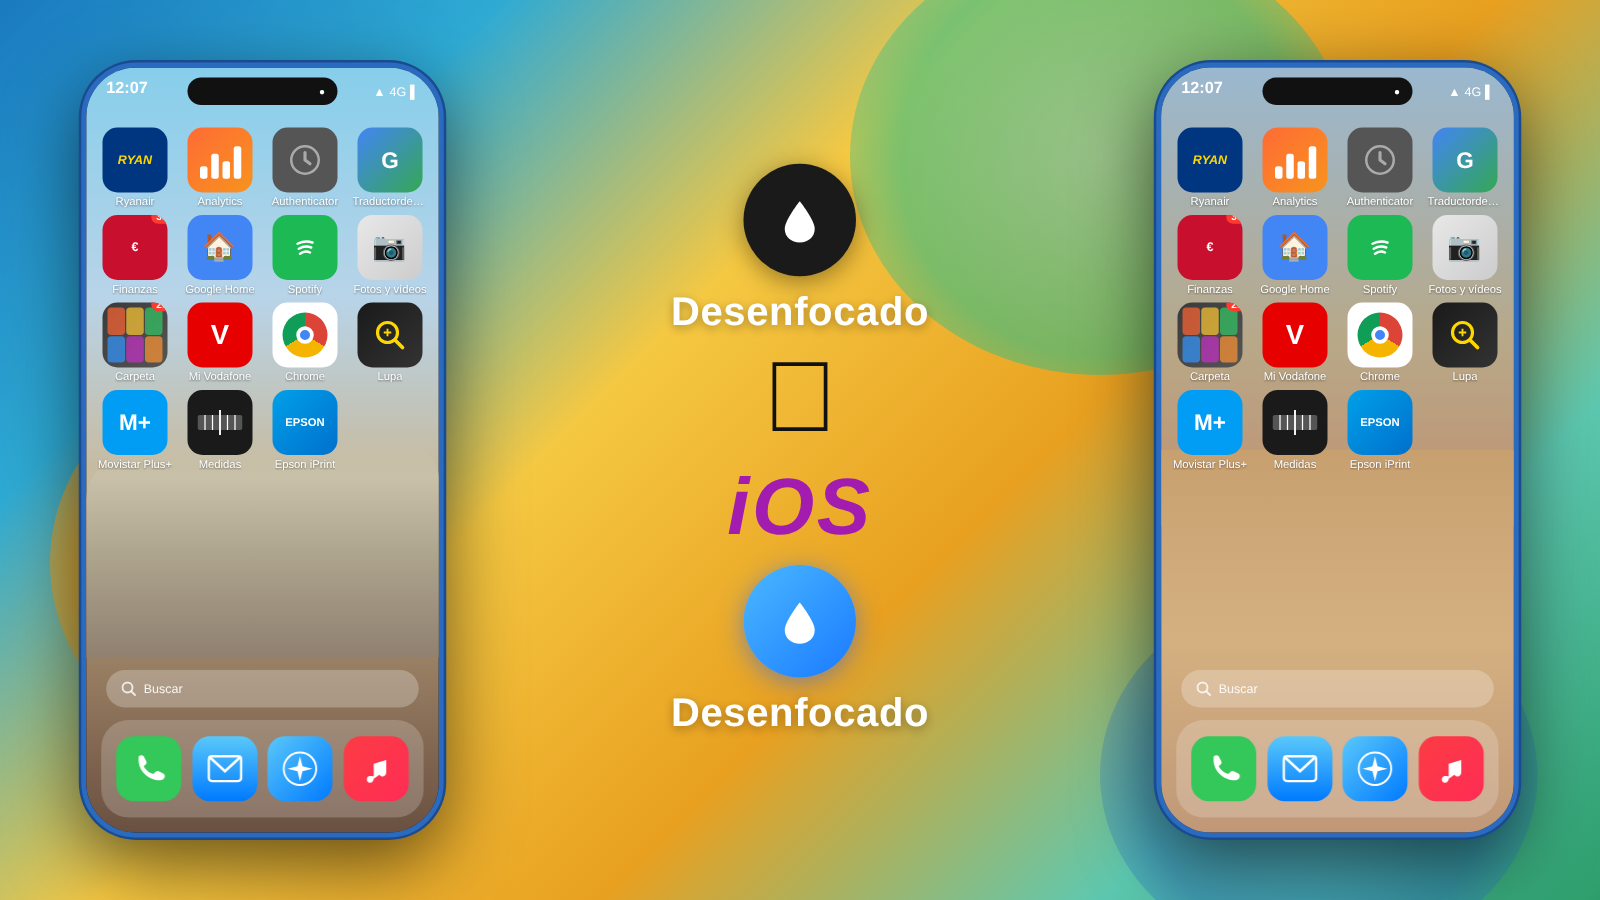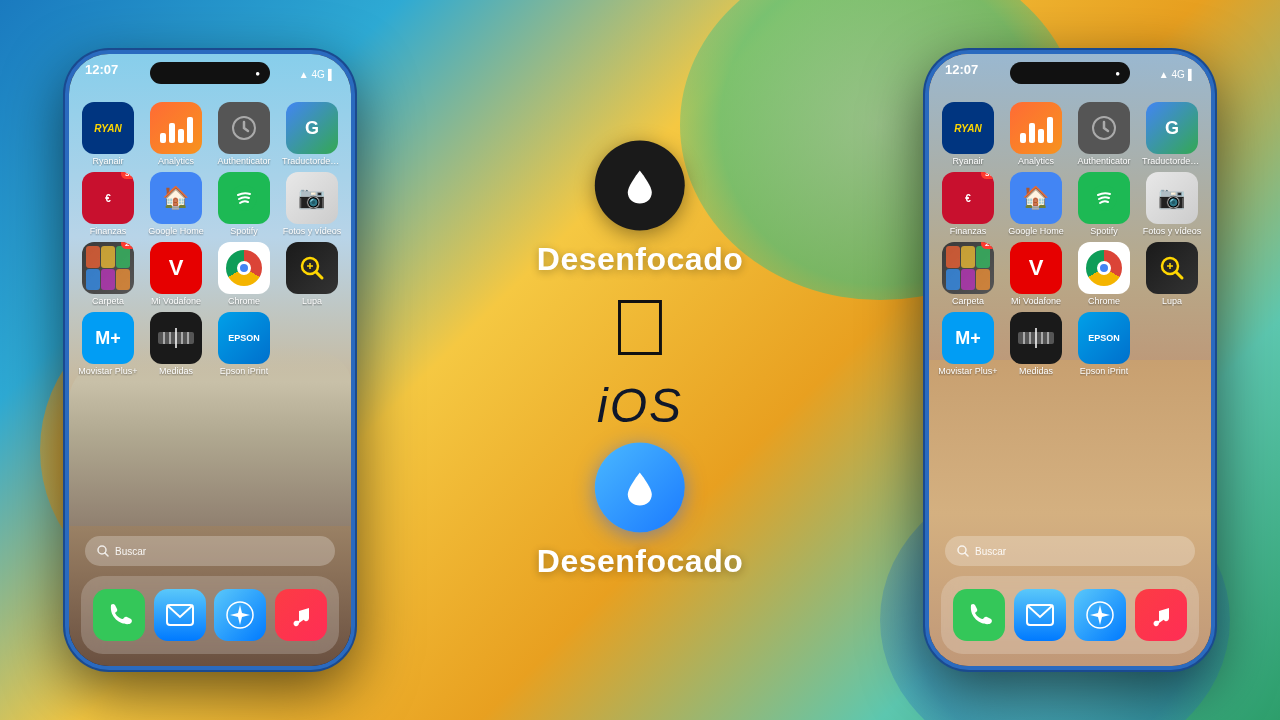--- a/index.html
+++ b/index.html
@@ -68,23 +68,23 @@
     .drop-svg { width: 40px; height: 40px; }
 
     .label-desenfocado {
       font-size: 32px;
       font-weight: 800;
       color: white;
       text-shadow: 0 2px 8px rgba(0,0,0,0.3);
       letter-spacing: 0.5px;
     }
     .ios-text {
-      font-size: 48px;
-      font-weight: 400;
-      color: #0f172a;
+      font-size: 64px;
+      font-weight: 700;
+      color: #a21caf;
       font-style: italic;
       letter-spacing: 2px;
     }
 
     
     .phone {
       position: absolute;
       width: 290px;
       height: 620px;
       top: 50%;

